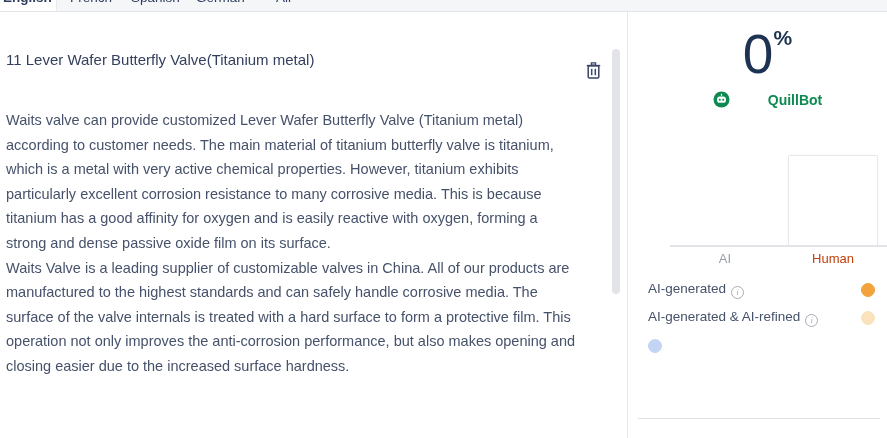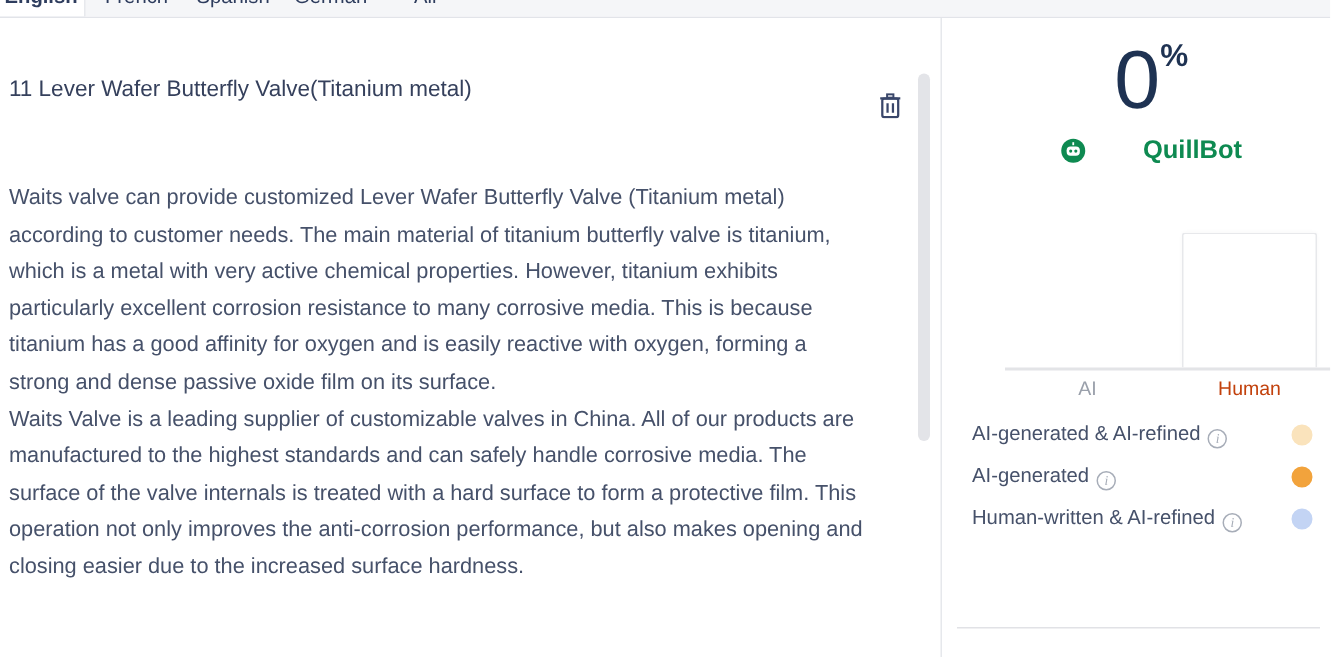--- a/index.html
+++ b/index.html
@@ -16,34 +16,34 @@
     font-size:13.5px; color:#2e3d5e; white-space:nowrap; cursor:pointer; }
 
   
   .doc-panel { position:absolute; left:0; top:28px; width:627px; height:426px; background:#fff; }
   .doc-title { position:absolute; left:6px; top:23px; width:560px;
     font-size:15px; color:#35405c; }
   .trash-btn { position:absolute; left:583px; top:32px; width:20px; height:20px;
     cursor:pointer; display:flex; align-items:center; justify-content:center; background:none; border:none; }
   .doc-body { position:absolute; left:6px; top:76px; width:572px;
     font-size:14.5px; line-height:24.6px; color:#46516a; }
-  .doc-para1 { margin-top:16px; }
+  .doc-para1 { margin-top:4px; }
   .doc-details { margin-top:37px; }
   .scrollbar-thumb { position:absolute; left:612px; top:21px; width:8px; height:245px;
     background:#e3e4e8; border-radius:4px; cursor:pointer; }
   .panel-divider { position:absolute; left:627px; top:12px; width:1px; height:426px; background:#e6e8ec; }
 
   
   .result-panel { position:absolute; left:628px; top:12px; width:259px; height:426px; background:#fff; }
   .score-block { position:absolute; left:20px; right:0; top:14px; text-align:center; }
   .score-number { font-size:55px; line-height:1; color:#1e3252; letter-spacing:-1px; }
   .score-percent { font-size:21px; font-weight:bold; color:#1e3252; vertical-align:28px; margin-left:1px; }
   .score-caption { margin-top:9px; font-size:15px; color:#3c4961; }
   .brand-row { margin-top:9px; display:flex; align-items:center; justify-content:center; gap:5px; }
-  .brand-text { font-size:17px; font-weight:bold; color:#0e8a51;margin-left:33px; }
+  .brand-text { font-size:14px; font-weight:bold; color:#0e8a51;margin-left:33px; }
 
   .info-icon { display:inline-block; width:13px; height:13px; border:1px solid #a7adb8;
     border-radius:50%; color:#a7adb8; font-size:9px; line-height:11px; text-align:center;
     vertical-align:-2px; font-family:"Liberation Serif", serif; font-style:italic; }
 
   
   .chart { position:absolute; left:42px; right:0; top:143px; height:108px; }
   .chart-plot { position:absolute; left:0; right:0; top:0; height:90px; display:flex; }
   .chart-slot { flex:1; position:relative; }
   .chart-bar { position:absolute; bottom:0; left:50%; transform:translateX(-50%);
@@ -129,34 +129,31 @@
       <div class="chart-axis"></div>
       <div class="chart-labels">
         <div class="chart-label" style="color: rgb(154, 160, 171);">AI</div>
         <div class="chart-label" style="color: #c2410c;">Human</div>
       </div>
     </div>
 
     <div class="legend">
       <div class="legend-row">
         <span class="legend-label">
-          <span>AI-generated &amp; AI-refined</span><span class="info-icon">i</span>
-        </span>
-        <span class="legend-dot" style="background: rgb(250, 227, 188); border: 1px solid rgb(250, 227, 188);"></span>
-      </div>
-      <div class="legend-row">
-        <span class="legend-label">
           <span>AI-generated</span><span class="info-icon">i</span>
         </span>
         <span class="legend-dot" style="background: rgb(242, 163, 60); border: 1px solid rgb(242, 163, 60);"></span>
       </div>
       <div class="legend-row">
         <span class="legend-label">
-          <span>Human-written &amp; AI-refined</span><span class="info-icon">i</span>
+          <span>AI-generated &amp; AI-refined</span><span class="info-icon">i</span>
         </span>
+        <span class="legend-dot" style="background: rgb(250, 227, 188); border: 1px solid rgb(250, 227, 188);"></span>
+      </div>
+      <div class="legend-row">
         <span class="legend-dot" style="background: rgb(195, 212, 244); border: 1px solid rgb(195, 212, 244);"></span>
       </div>
     </div>
 
     <div class="bottom-divider"></div>
   </div>
 
 </div>
 
 </body></html>

